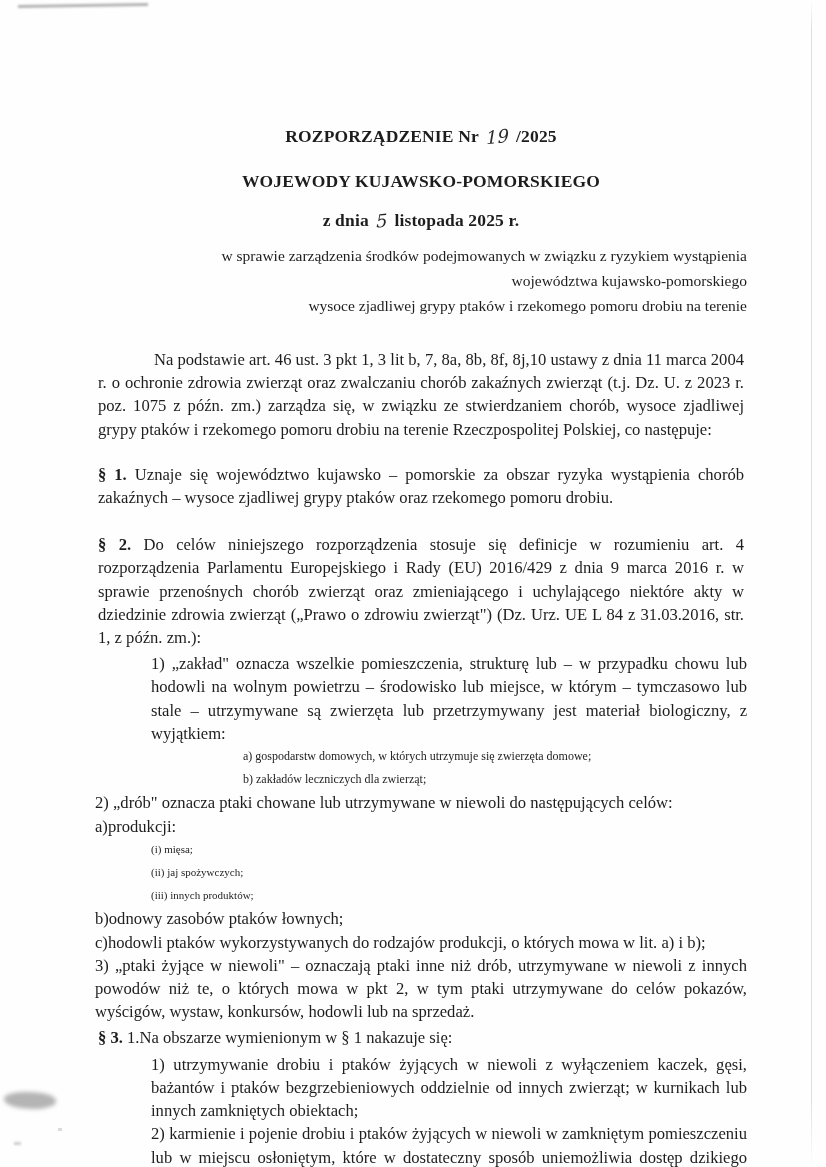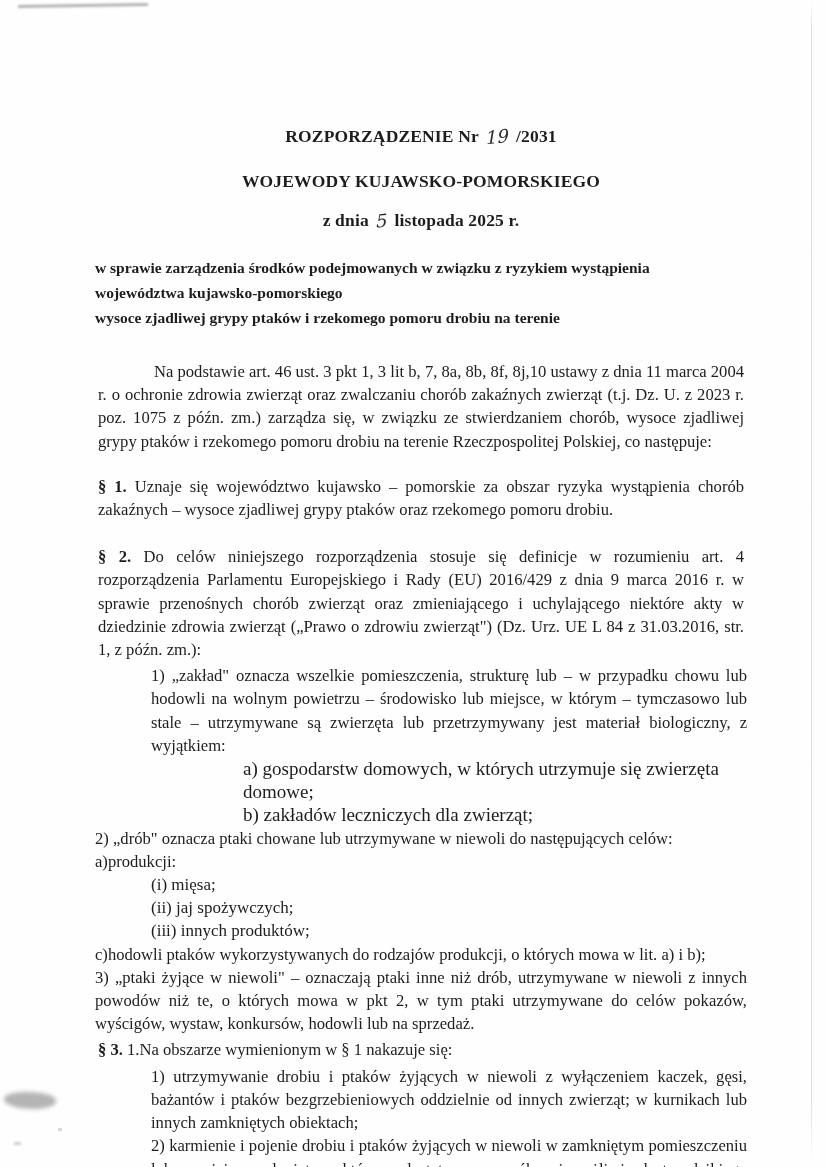--- a/index.html
+++ b/index.html
@@ -103,25 +103,25 @@
     font-weight: 500;
     color: #2a2a2a;
     display: inline-block;
     transform: rotate(-6deg) skewX(-5deg);
     padding: 0 7px;
     font-size: 18px;
     vertical-align: -1px;
   }
 
   .subtitle {
-    text-align: left;
-    font-weight: bold;
+    text-align: right;
+    font-weight: normal;
     font-size: 15.5px;
     line-height: 25px;
-    margin-top: 24px;
+    margin-top: 12px;
   }
   .subtitle div { white-space: nowrap; }
 
   
   .para {
     font-size: 16.6px;
     line-height: 23.2px;
     text-align: justify;
     margin: 3px;
   }
@@ -138,27 +138,27 @@
     padding-left: 56px;
   }
   .lvl0 {
     font-size: 16.6px;
     line-height: 23.2px;
     text-align: justify;
     margin: 0;
     padding-left: 0px;
   }
   .lvl2 {
-    font-size: 19px;
+    font-size: 12px;
     line-height: 23.2px;
     margin: 0;
     padding-left: 148px;
   }
   .lvl-roman {
-    font-size: 17px;
+    font-size: 11px;
     line-height: 23.2px;
     margin: 0;
     padding-left: 56px;
     font-family: Liberation Serif, serif;
   }
   .nowrap-soft { text-align: left; }
 </style>
 </head>
 <body>
 
@@ -166,21 +166,21 @@
 
   <div class="scan-edge-right"></div>
   <div class="scan-edge-top"></div>
   <div class="scan-smudge-bottom"></div>
   <div class="scan-fleck-a"></div>
   <div class="scan-fleck-b"></div>
 
   <div class="content">
 
     <div class="doc-title title-line-1">
-      <span>ROZPORZĄDZENIE Nr</span><span class="handwritten">19</span><span>/2031</span>
+      <span>ROZPORZĄDZENIE Nr</span><span class="handwritten">19</span><span>/2025</span>
     </div>
 
     <div class="doc-title title-line-2">WOJEWODY KUJAWSKO-POMORSKIEGO</div>
 
     <div class="doc-title title-line-3">
       <span>z dnia</span><span class="handwritten">5</span><span>listopada 2025 r.</span>
     </div>
 
     <div class="subtitle">
       <div>w sprawie zarządzenia środków podejmowanych w związku z ryzykiem wystąpienia</div>
@@ -205,20 +205,21 @@
     <p class="lvl2">a) gospodarstw domowych, w których utrzymuje się zwierzęta domowe;</p>
     <p class="lvl2">b) zakładów leczniczych dla zwierząt;</p>
 
     <p class="lvl0 nowrap-soft">2) „drób" oznacza ptaki chowane lub utrzymywane w niewoli do następujących celów:</p>
     <p class="lvl0 nowrap-soft">a)produkcji:</p>
 
     <p class="lvl-roman">(i) mięsa;</p>
     <p class="lvl-roman">(ii) jaj spożywczych;</p>
     <p class="lvl-roman">(iii) innych produktów;</p>
 
+    <p class="lvl0 nowrap-soft">b)odnowy zasobów ptaków łownych;</p>
     <p class="lvl0">c)hodowli ptaków wykorzystywanych do rodzajów produkcji, o których mowa w lit. a) i b);</p>
     <p class="lvl0">3) „ptaki żyjące w niewoli" – oznaczają ptaki inne niż drób, utrzymywane w niewoli z innych powodów niż te, o których mowa  w pkt 2, w tym ptaki utrzymywane do celów pokazów, wyścigów, wystaw, konkursów, hodowli lub na sprzedaż.</p>
 
     <p class="para">
       <span class="sec-mark">§ 3.</span>
       <span>1.Na obszarze wymienionym w § 1 nakazuje się:</span>
     </p>
 
     <p class="lvl1-hang">1) utrzymywanie drobiu i ptaków żyjących w niewoli z wyłączeniem kaczek, gęsi, bażantów i ptaków bezgrzebieniowych oddzielnie od innych zwierząt; w kurnikach lub innych zamkniętych obiektach;</p>
     <p class="lvl1-hang">2) karmienie i pojenie drobiu i ptaków żyjących w niewoli w zamkniętym pomieszczeniu lub w miejscu osłoniętym, które w dostateczny sposób uniemożliwia dostęp dzikiego ptactwa i tym samym zapobiega kontaktowi dzikiego ptactwa z pokarmem lub wodą przeznaczoną dla drobiu;</p>

